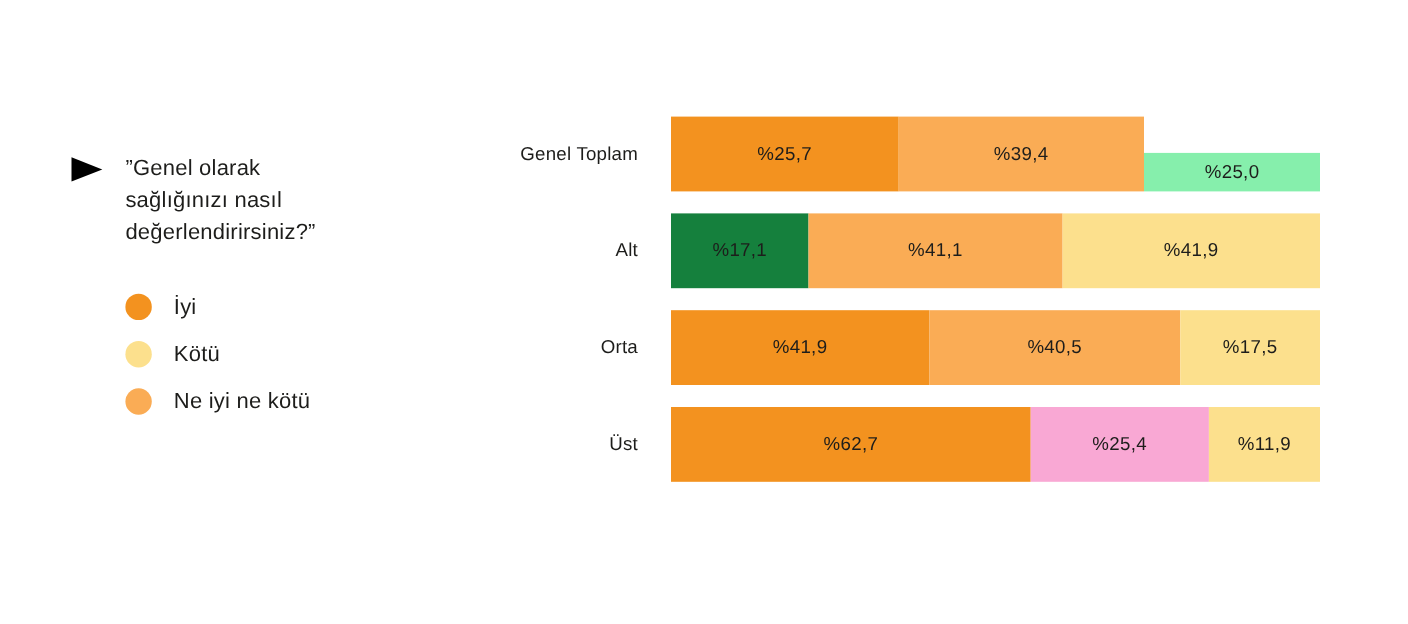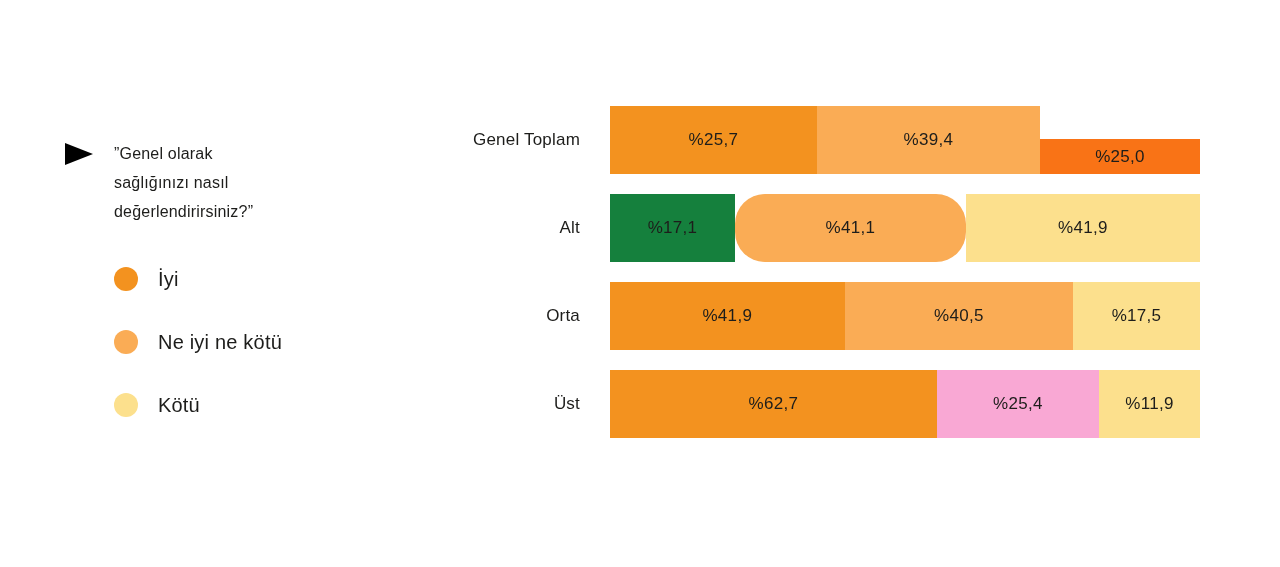--- a/index.html
+++ b/index.html
@@ -20,32 +20,32 @@
     width: 0; height: 0;
     border-left: 28px solid #000000;
     border-top: 11px solid transparent;
     border-bottom: 11px solid transparent;
   }
   .question {
     position: absolute;
     left: 114px;
     top: 139px;
     width: 250px;
-    font-size: 16px;
+    font-size: 20px;
     line-height: 29px;
     letter-spacing: 0.2px;
   }
   .question span { display: block; }
   .legend {
     position: absolute;
     left: 114px;
     top: 267px;
     display: flex;
     flex-direction: column;
-    gap: 39px;
+    gap: 19px;
   }
   .legend-item { display: flex; align-items: center; gap: 20px; }
   .legend-dot {
     width: 24px; height: 24px;
     border-radius: 50%;
     flex: 0 0 auto;
   }
   .legend-label { font-size: 20px; letter-spacing: 0.2px; }
   
   .chart {
@@ -86,52 +86,52 @@
     <span>sağlığınızı nasıl</span>
     <span>değerlendirirsiniz?”</span>
   </div>
 
   <div class="legend">
       <div class="legend-item">
         <span class="legend-dot" style="background-color: rgb(243, 146, 31);"></span>
         <span class="legend-label">İyi</span>
       </div>
       <div class="legend-item">
+        <span class="legend-dot" style="background-color: rgb(252, 224, 141);"></span>
+        <span class="legend-label">Kötü</span>
+      </div>
+      <div class="legend-item">
         <span class="legend-dot" style="background-color: rgb(250, 172, 85);"></span>
         <span class="legend-label">Ne iyi ne kötü</span>
-      </div>
-      <div class="legend-item">
-        <span class="legend-dot" style="background-color: rgb(252, 224, 141);"></span>
-        <span class="legend-label">Kötü</span>
       </div>
     </div>
 
   <div class="chart">
     <div>
         <div class="chart-row">
           <div class="cat-label">Genel Toplam</div>
           <div class="bar">
             <div class="seg" style="flex-grow: 35.6; background-color: rgb(243, 146, 31);">
               <span class="val">%25,7</span>
             </div>
             <div class="seg" style="flex-grow: 39.4; background-color: rgb(250, 172, 85);">
               <span class="val">%39,4</span>
             </div>
-            <div class="seg" style="flex-grow: 25; background-color: #f97316; margin-top: 33px;">
+            <div class="seg" style="flex-grow: 25; background-color: #86efac; margin-top: 33px;">
               <span class="val">%25,0</span>
             </div>
           </div>
         </div>
         <div class="chart-row">
           <div class="cat-label">Alt</div>
           <div class="bar">
             <div class="seg" style="flex-grow: 17.1; background-color: #15803d;">
               <span class="val">%17,1</span>
             </div>
-            <div class="seg" style="flex-grow: 41.1; background-color: rgb(250, 172, 85); border-radius: 30px;">
+            <div class="seg" style="flex-grow: 41.1; background-color: rgb(250, 172, 85);">
               <span class="val">%41,1</span>
             </div>
             <div class="seg" style="flex-grow: 41.9; background-color: rgb(252, 224, 141);">
               <span class="val">%41,9</span>
             </div>
           </div>
         </div>
         <div class="chart-row">
           <div class="cat-label">Orta</div>
           <div class="bar">

